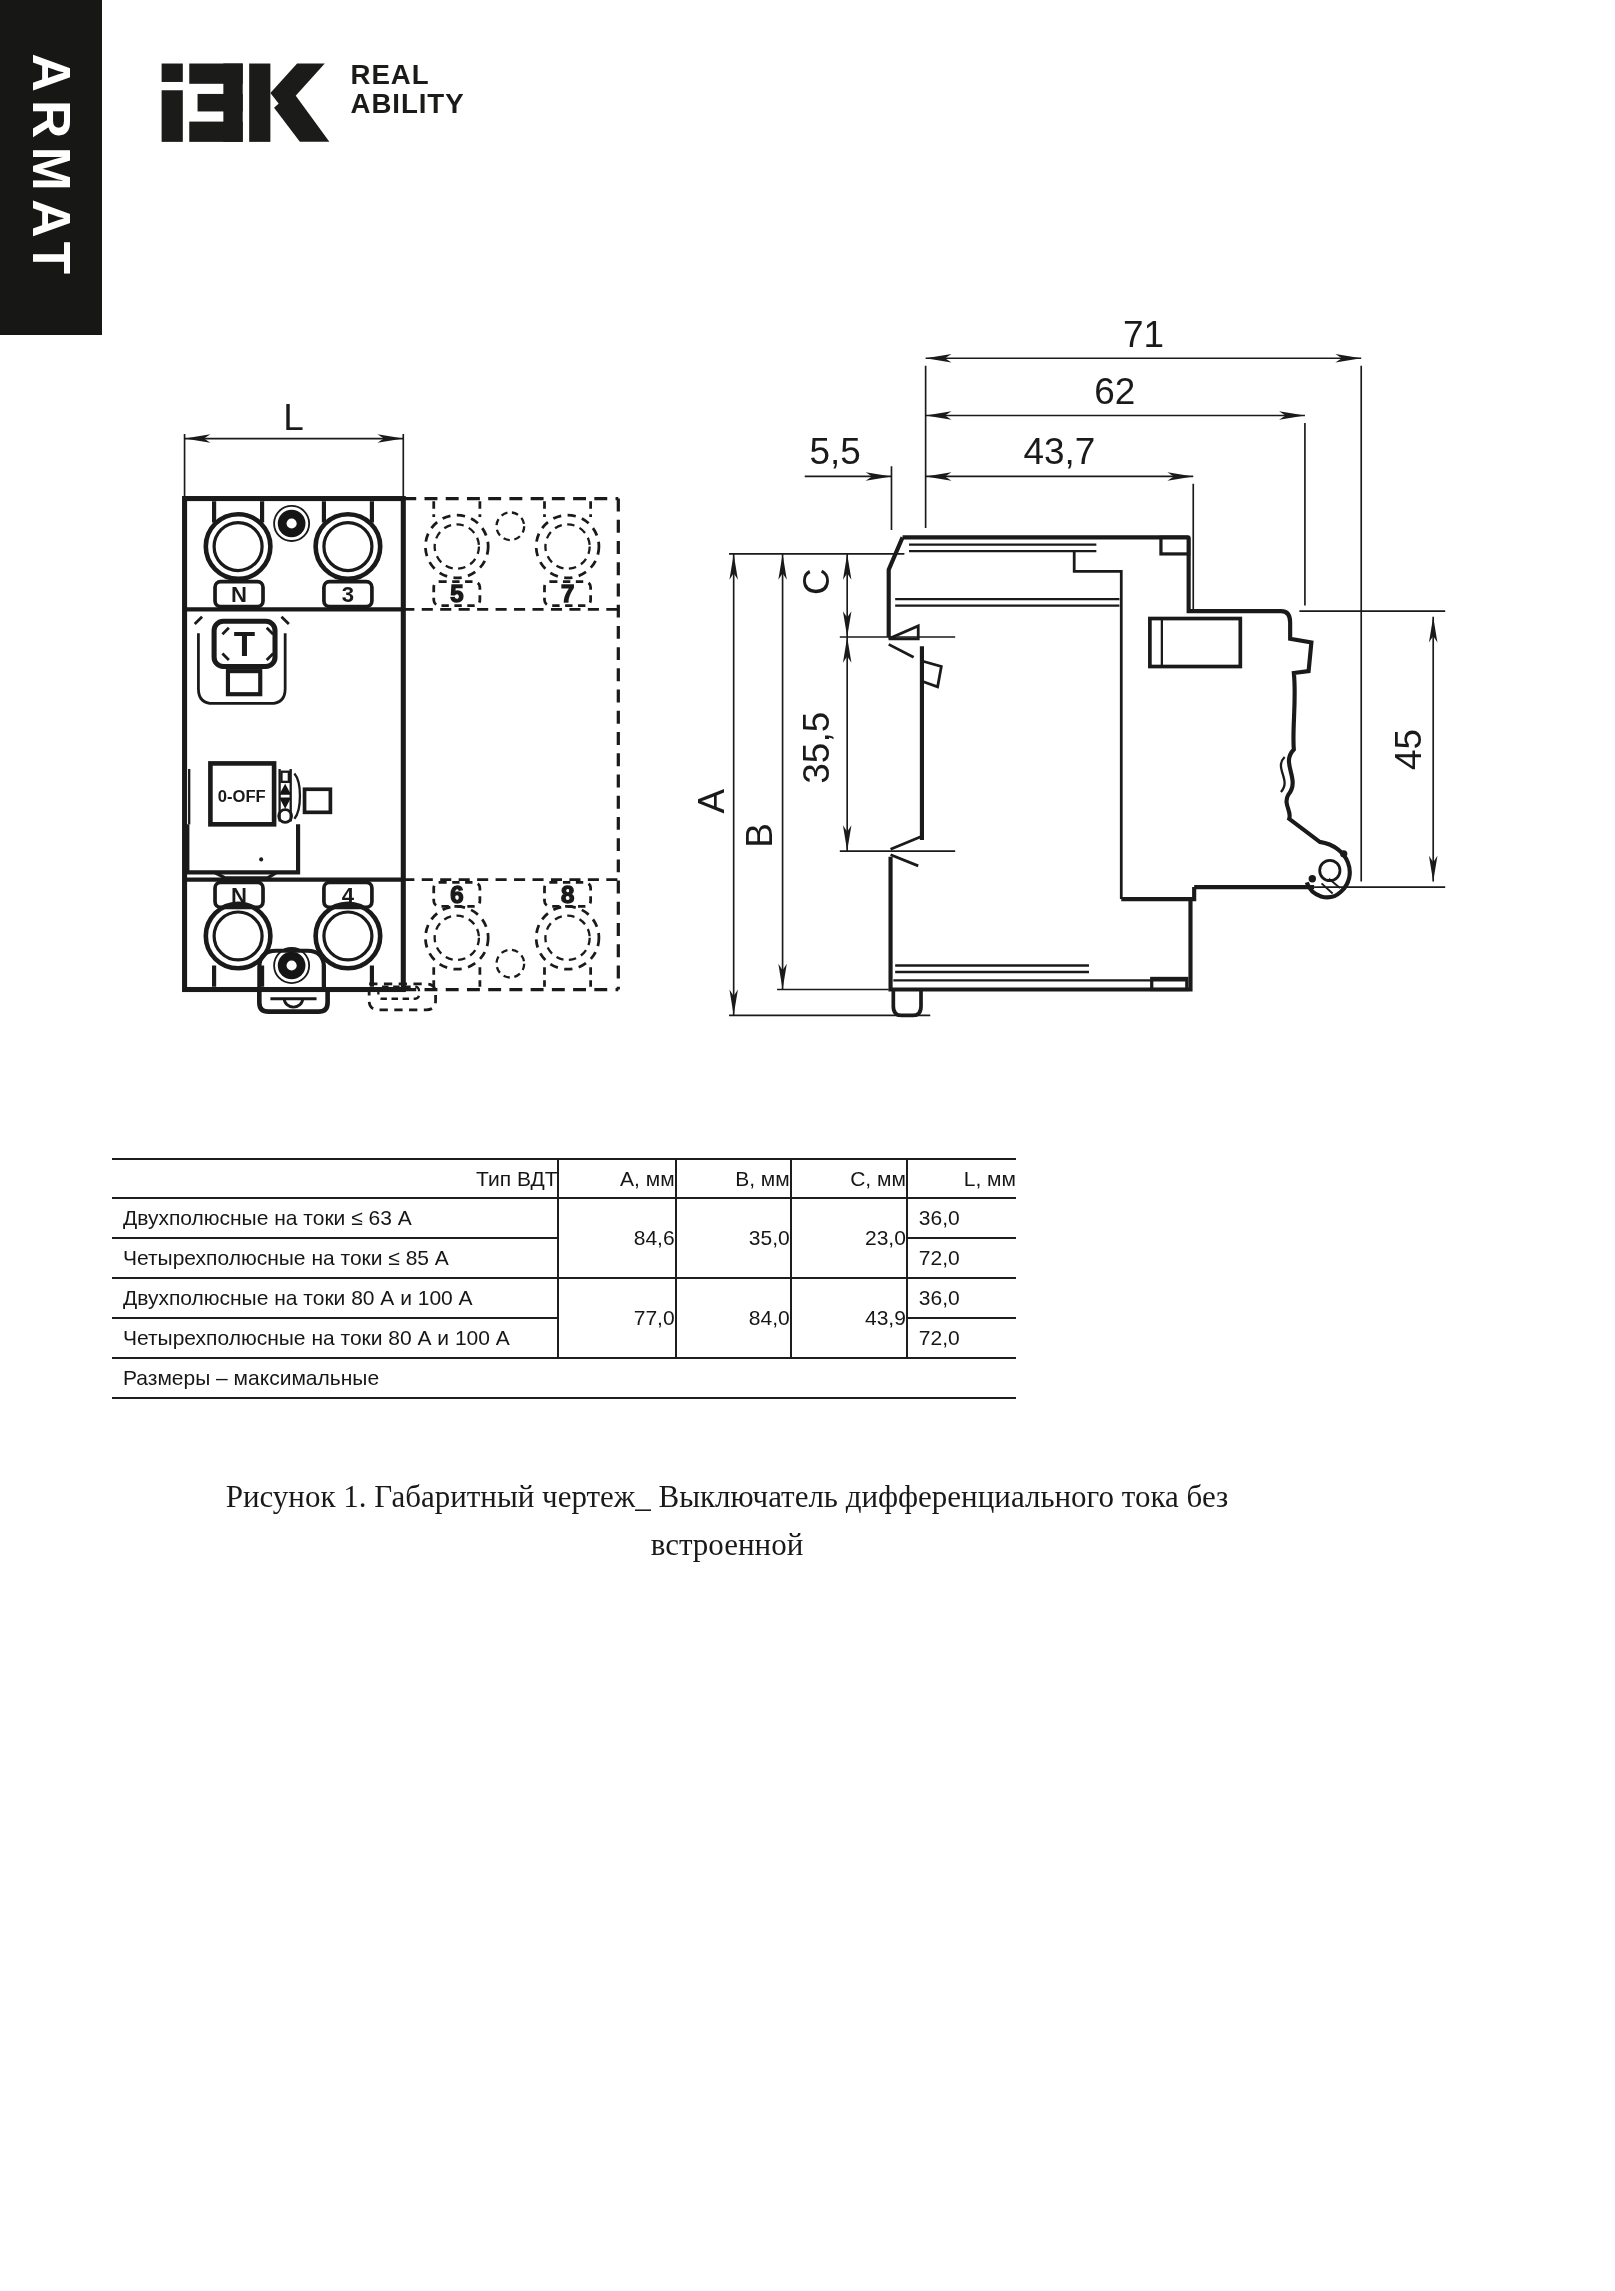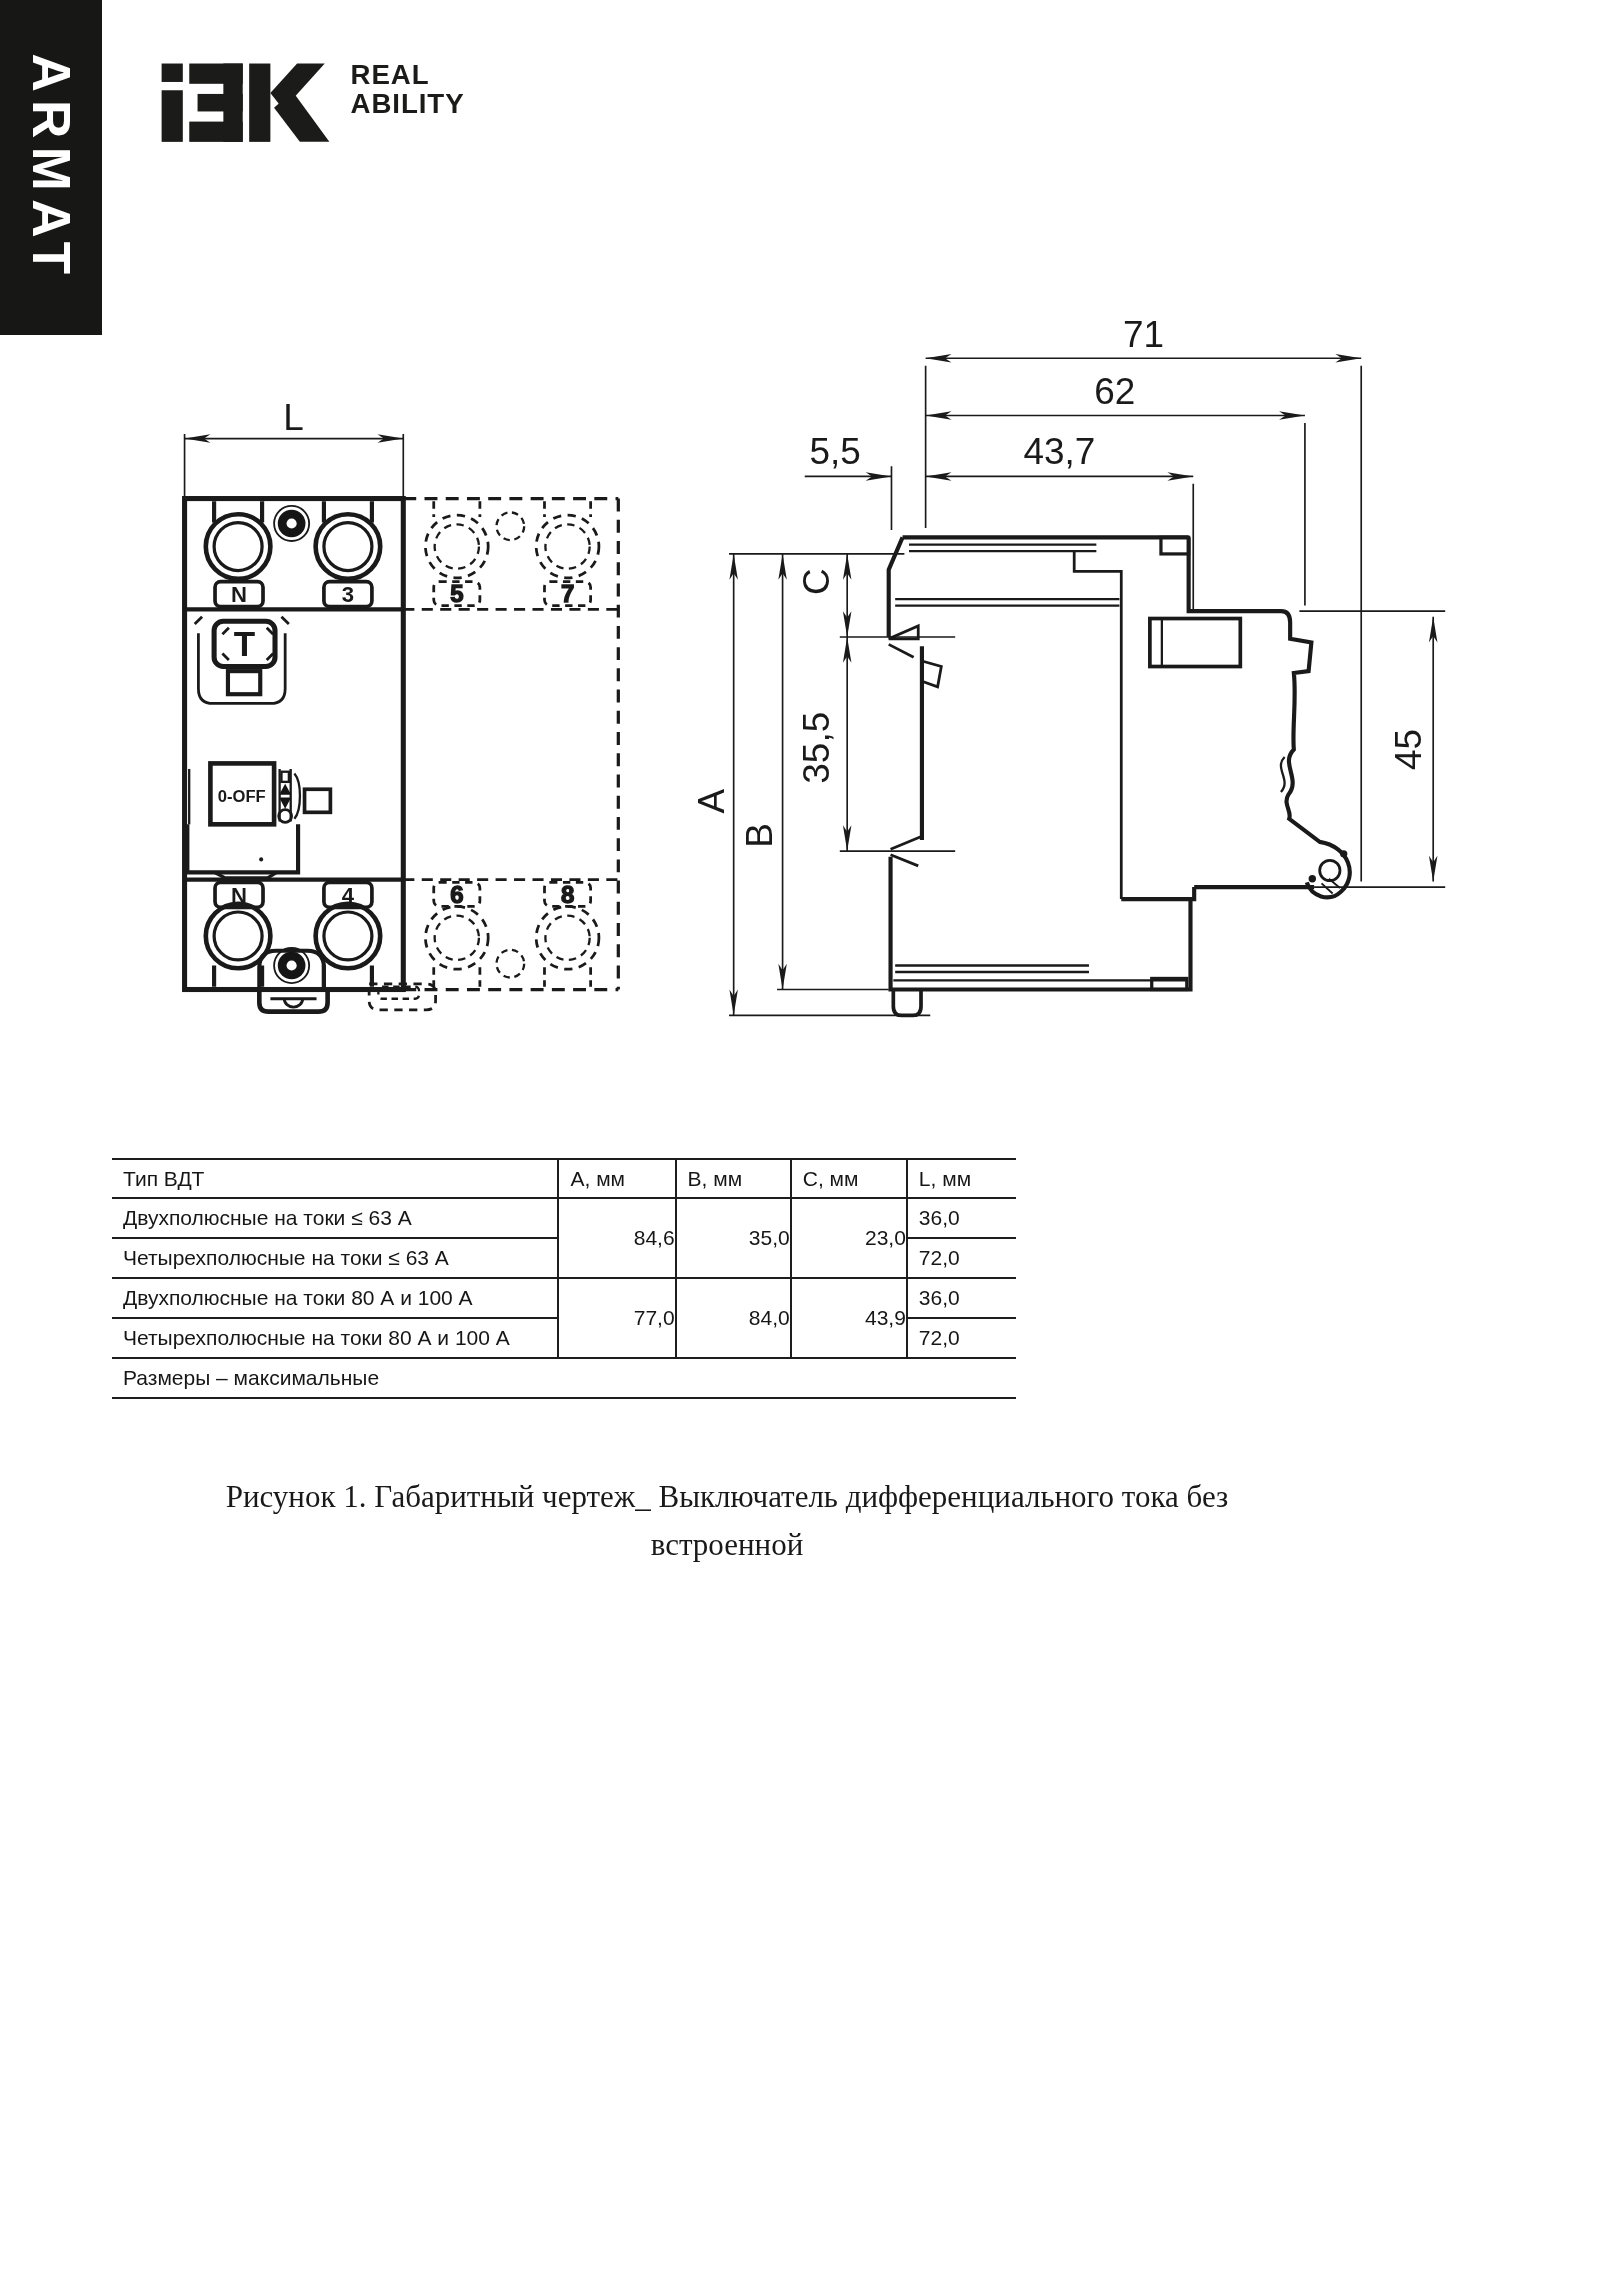--- a/index.html
+++ b/index.html
@@ -13,21 +13,21 @@
   .logo{position:absolute;left:157px;top:54px;}
   
   .drawing{position:absolute;left:0;top:0;width:1615px;height:1154px;}
   .drawing text{font-family:"Liberation Sans",sans-serif;fill:#1a1a1a;}
   .dimtxt{font-size:40px;}
   .lbl{font-size:24px;font-weight:bold;}
   
   table.dims{position:absolute;left:112px;top:1158px;width:904px;border-collapse:collapse;
         table-layout:fixed;font-size:21px;color:#161616;}
   table.dims td{padding:0 0 0 11px;vertical-align:middle;height:38px;}
-  table.dims tr.hd td{height:37px;border-bottom:2.8px solid #1d1d1d;}
+  table.dims tr.hd td{height:37px;border-bottom:2.8px solid #1d1d1d;text-align:right;}
   table.dims{border-top:2.8px solid #1d1d1d;}
   td.v{border-left:2.8px solid #1d1d1d;padding-left:9.2px;}
   td.merged{vertical-align:top;padding-top:6.5px;text-align:right;}
   tr.rsep td{border-bottom:2.8px solid #1d1d1d;}
   td.note-cell{border-top:2.8px solid #1d1d1d;border-bottom:2.8px solid #1d1d1d;height:30px;}
   
   .caption{position:absolute;left:155px;top:1473px;width:1144px;text-align:center;
         font-size:31px;line-height:48px;color:#191919;font-family:Liberation Serif, serif;}
 </style>
 </head>
@@ -255,21 +255,21 @@
       <td class="v">L, мм</td>
     </tr>
     <tr class="rsep">
       <td>Двухполюсные на токи ≤ 63 А</td>
       <td class="v merged" rowspan="2">84,6</td>
       <td class="v merged" rowspan="2">35,0</td>
       <td class="v merged" rowspan="2">23,0</td>
       <td class="v">36,0</td>
     </tr>
     <tr class="rsep">
-      <td>Четырехполюсные на токи ≤ 63 А</td>
+      <td>Четырехполюсные на токи ≤ 85 А</td>
       <td class="v">72,0</td>
     </tr>
     <tr class="rsep">
       <td>Двухполюсные на токи 80 А и 100 А</td>
       <td class="v merged" rowspan="2">77,0</td>
       <td class="v merged" rowspan="2">84,0</td>
       <td class="v merged" rowspan="2">43,9</td>
       <td class="v">36,0</td>
     </tr>
     <tr>

